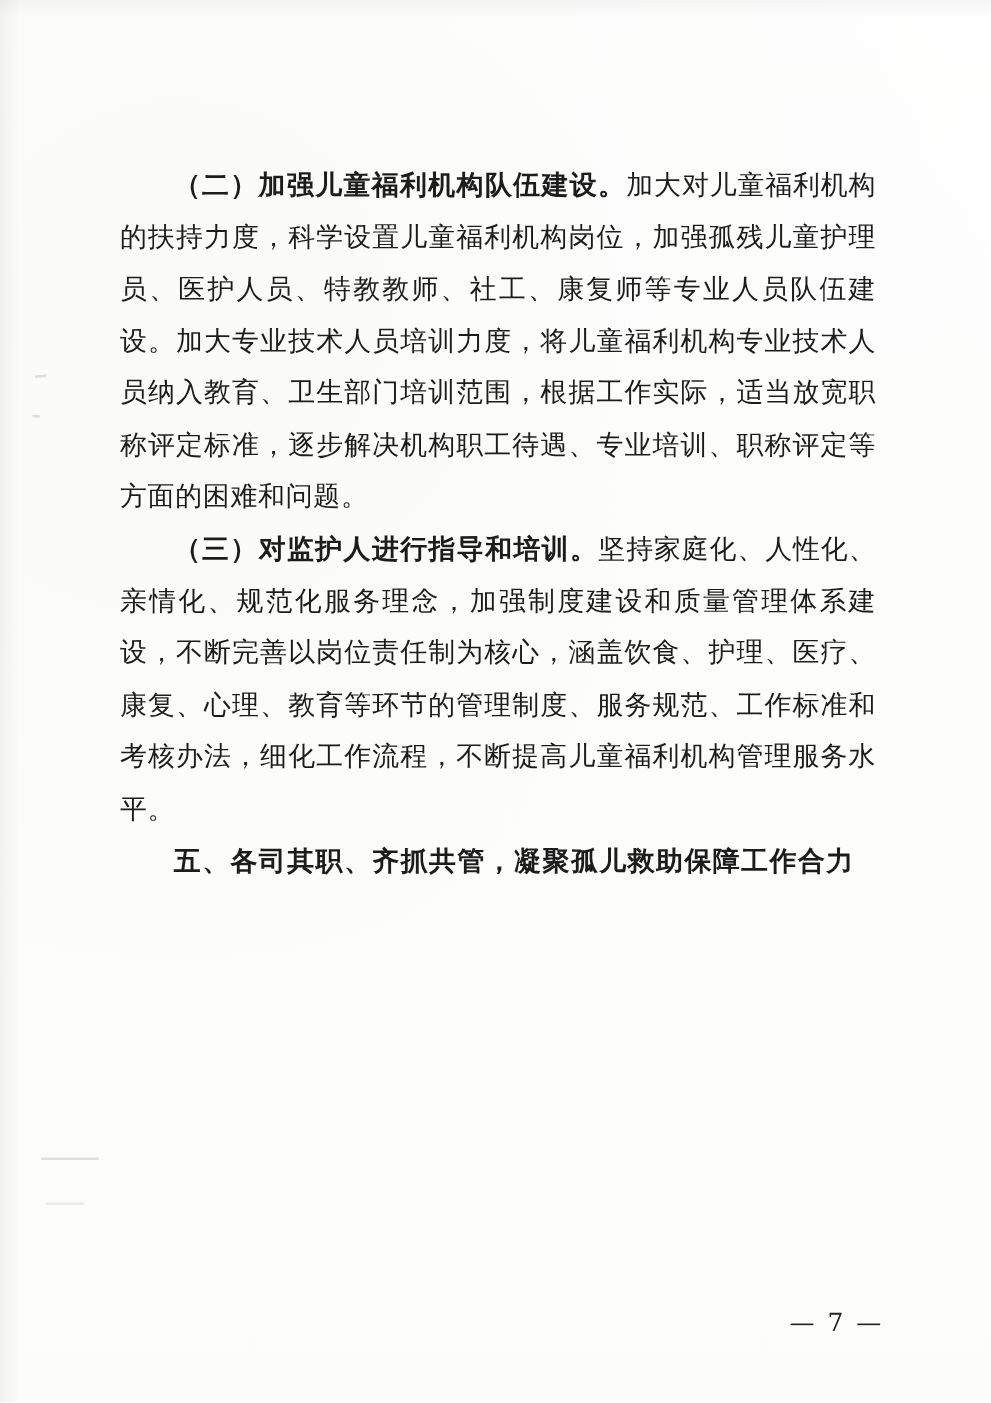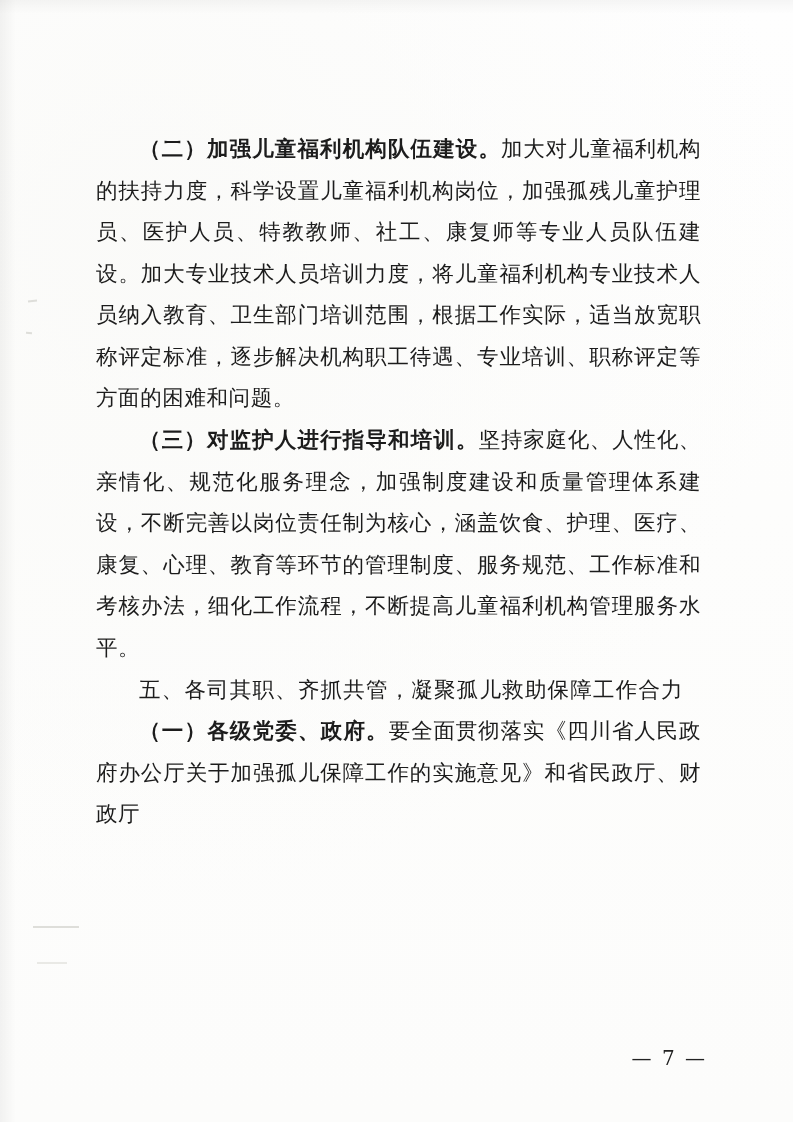--- a/index.html
+++ b/index.html
@@ -49,21 +49,21 @@
   .bold-run {
     font-family: "DejaVu Sans", "Liberation Sans", sans-serif;
     font-weight: 700;
     letter-spacing: 1px;
   }
 
   p.section-heading {
     margin: 0;
     text-indent: 2em;
     font-family: "DejaVu Sans", "Liberation Sans", sans-serif;
-    font-weight: 400;
+    font-weight: 700;
     letter-spacing: 1.2px;
   }
 
   .page-number {
     position: absolute;
     right: 86px;
     bottom: 52px;
     font-size: 20px;
     letter-spacing: 2px;
     color: #222;
@@ -111,20 +111,17 @@
       <span class="bold-run">（二）加强儿童福利机构队伍建设。</span><span>加大对儿童福利机构的扶持力度，科学设置儿童福利机构岗位，加强孤残儿童护理员、医护人员、特教教师、社工、康复师等专业人员队伍建设。加大专业技术人员培训力度，将儿童福利机构专业技术人员纳入教育、卫生部门培训范围，根据工作实际，适当放宽职称评定标准，逐步解决机构职工待遇、专业培训、职称评定等方面的困难和问题。</span>
     </p>
 
     <p class="para">
       <span class="bold-run">（三）对监护人进行指导和培训。</span><span>坚持家庭化、人性化、亲情化、规范化服务理念，加强制度建设和质量管理体系建设，不断完善以岗位责任制为核心，涵盖饮食、护理、医疗、康复、心理、教育等环节的管理制度、服务规范、工作标准和考核办法，细化工作流程，不断提高儿童福利机构管理服务水平。</span>
     </p>
 
 
     <p class="section-heading">五、各司其职、齐抓共管，凝聚孤儿救助保障工作合力</p>
 
-    <p class="para">
-      <span class="bold-run">（一）各级党委、政府。</span><span>要全面贯彻落实《四川省人民政府办公厅关于加强孤儿保障工作的实施意见》和省民政厅、财政厅</span>
-    </p>
 
   </div>
 </div>
 
 <div class="page-number">— 7 —</div>
 
 </body></html>

